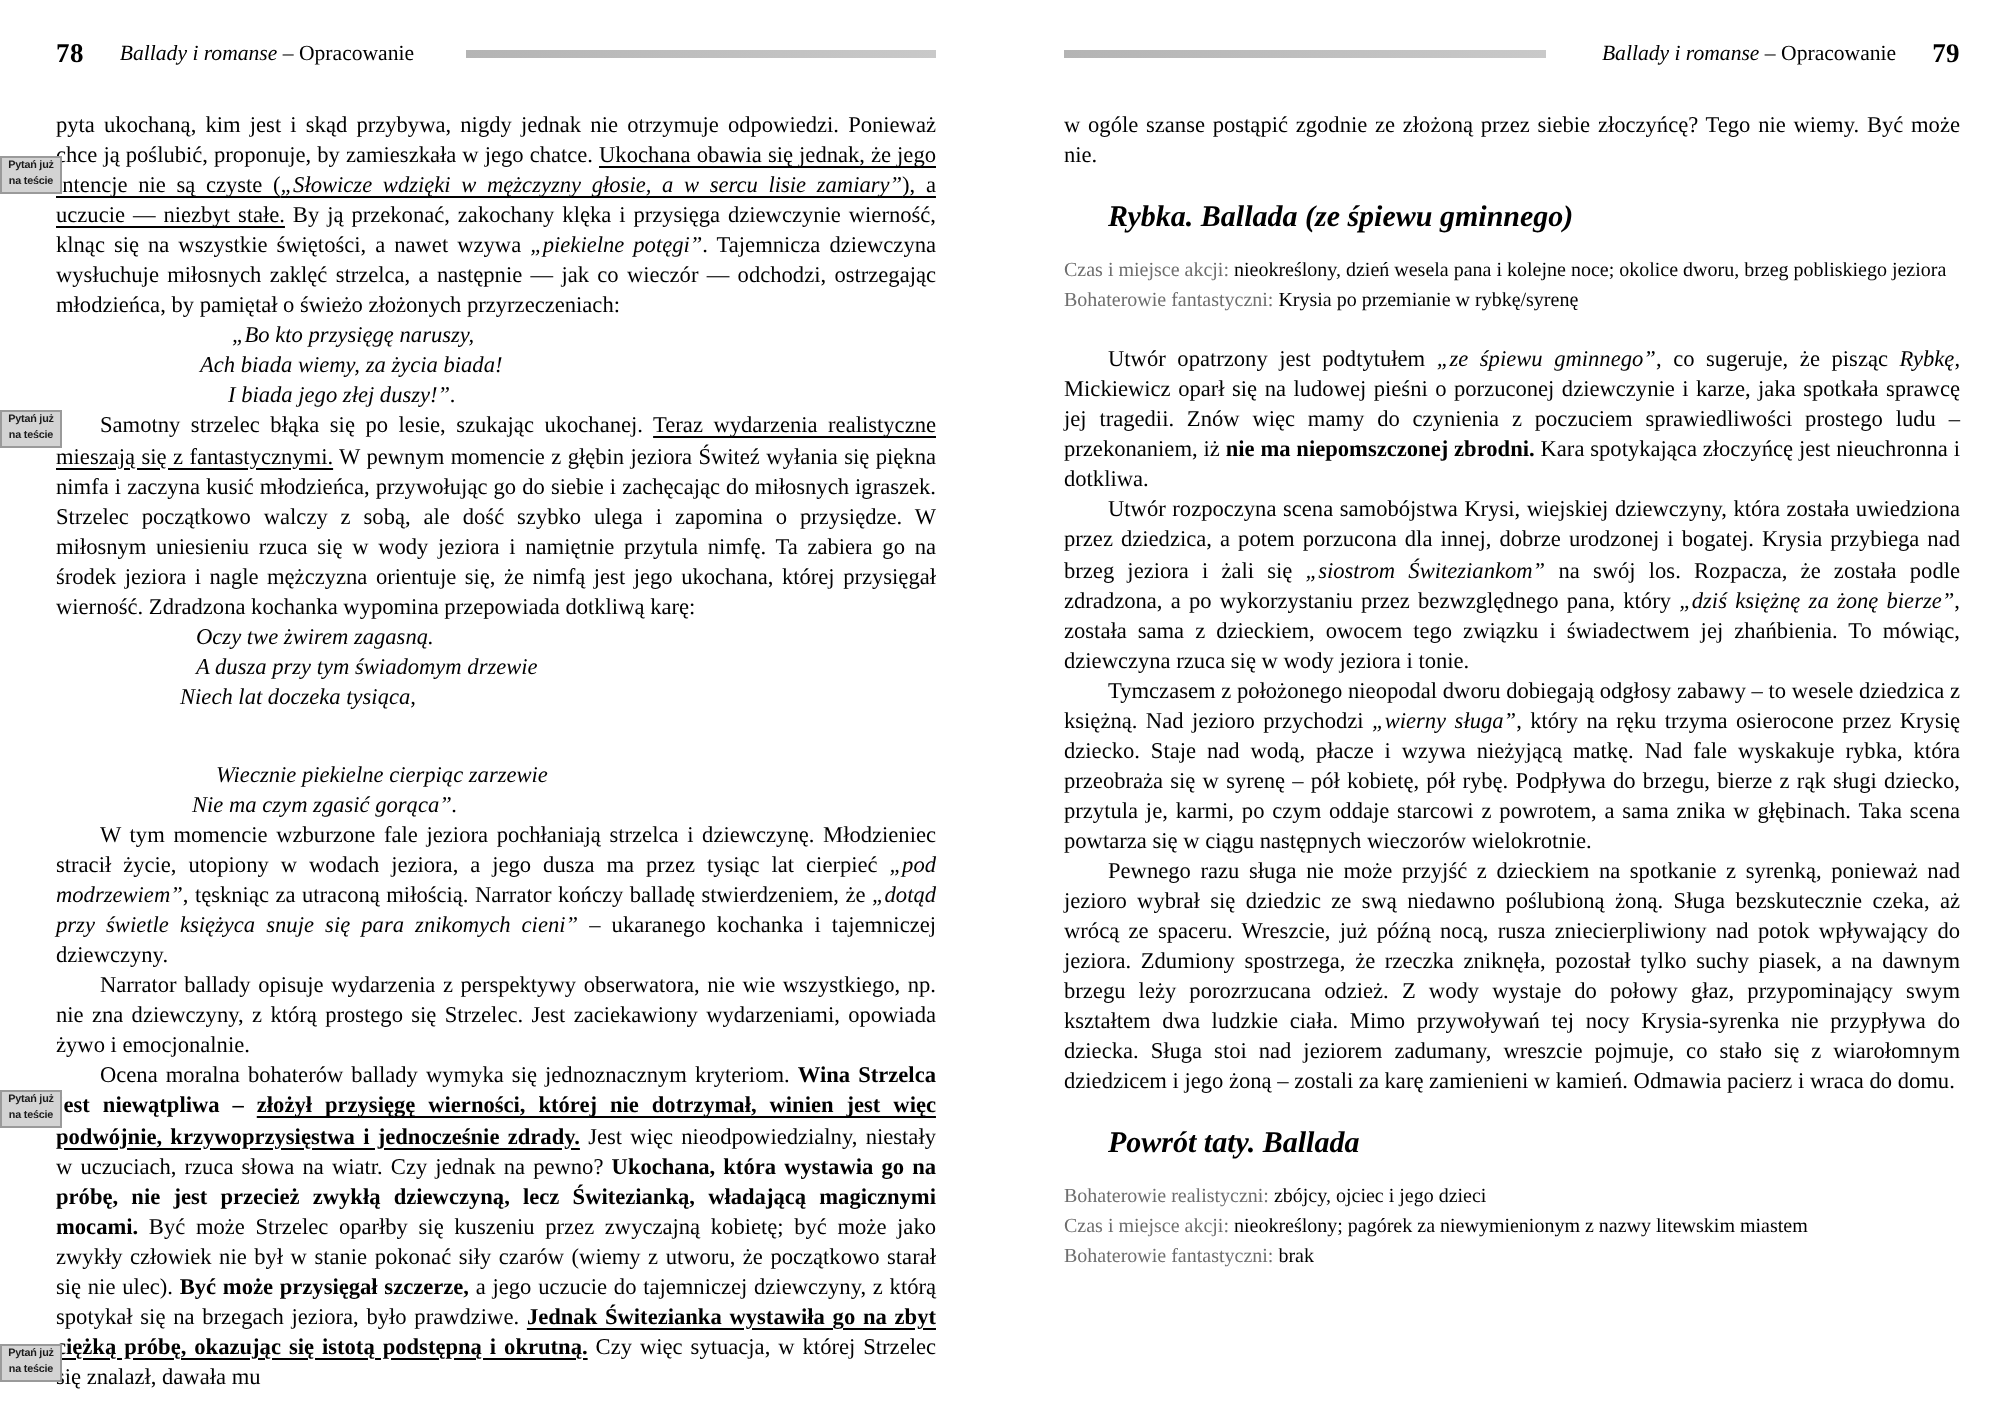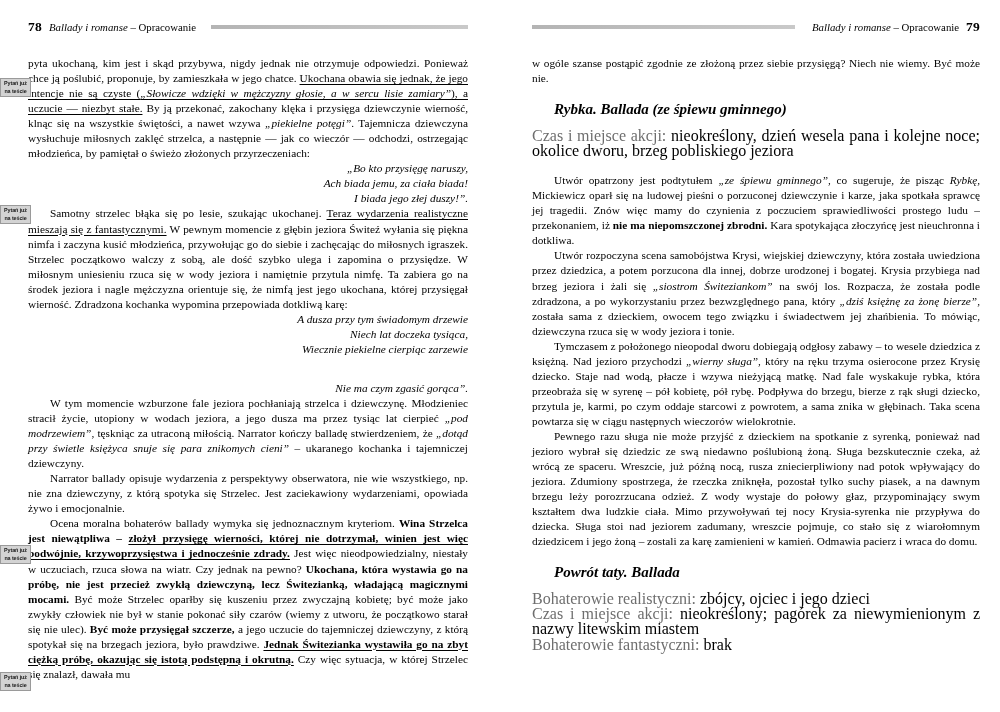--- a/index.html
+++ b/index.html
@@ -31,21 +31,21 @@
   }
 
   .page-left  { padding: 18px 32px 14px 28px; }
   .page-right { padding: 18px 20px 14px 32px; }
 
   
   .runhead {
     display: flex;
     align-items: center;
     height: 18px;
-    gap: 7px;
+    gap: 18px;
     margin-bottom: 20px;
   }
   .runhead-left  { justify-content: flex-start; }
   .runhead-right { justify-content: flex-end; }
 
   .folio {
     font-weight: bold;
     font-size: 13.5px;
     letter-spacing: 0.2px;
   }
@@ -79,21 +79,21 @@
   p.noindent { text-indent: 0; }
 
   .ital { font-style: italic; }
   .bold { font-weight: bold; }
   .ul   { text-decoration: underline; text-underline-offset: 1.5px; }
   .bold-ul { font-weight: bold; text-decoration: underline; text-underline-offset: 1.5px; }
 
   
   .verse {
     font-style: italic;
-    text-align: right;
+    text-align: left;
     text-indent: 0;
     margin: 0;
   }
   .verse .v {
     display: block;
     white-space: pre;
   }
   .verse-a .v:nth-child(1) { padding-left: 88px; }
   .verse-a .v:nth-child(2) { padding-left: 72px; }
   .verse-a .v:nth-child(3) { padding-left: 86px; }
@@ -111,21 +111,21 @@
     font-weight: bold;
     font-style: italic;
     margin: 0;
     padding: 0 0 0 22px;
     line-height: 16px;
   }
   .before-title { height: 15px; }
   .after-title  { height: 11px; }
 
   .meta {
-    font-size: 16px;
+    font-size: 10px;
     line-height: 15.05px;
     text-align: justify;
     text-indent: 0;
     margin: 0;
   }
   .meta-label {
     color: #6e6e6e;
   }
   .gap-small  { height: 15px; }
 
@@ -165,36 +165,37 @@
       <span class="runhead-title"><span class="ital">Ballady i romanse</span><span> – Opracowanie</span></span>
       <span class="rule"></span>
     </div>
 
     <div class="col">
 
       <p class="noindent"><span>pyta ukochaną, kim jest i skąd przybywa, nigdy jednak nie otrzymuje odpowiedzi. Ponieważ chce ją poślubić, proponuje, by zamieszkała w jego chatce. </span><span class="ul">Ukochana obawia się jednak, że jego intencje nie są czyste (</span><span class="ul ital">„Słowicze wdzięki w mężczyzny głosie, a w sercu lisie zamiary”</span><span class="ul">), a uczucie — niezbyt stałe.</span><span> By ją przekonać, zakochany klęka i przysięga dziewczynie wierność, klnąc się na wszystkie świętości, a nawet wzywa </span><span class="ital">„piekielne potęgi”</span><span>. Tajemnicza dziewczyna wysłuchuje miłosnych zaklęć strzelca, a następnie — jak co wieczór — odchodzi, ostrzegając młodzieńca, by pamiętał o świeżo złożonych przyrzeczeniach:</span></p>
 
       <div class="verse verse-a">
         <span class="v">„Bo kto przysięgę naruszy,</span>
-        <span class="v">Ach biada jemu, za ciała biada!</span>
+        <span class="v">Ach biada wiemy, za życia biada!</span>
         <span class="v">I biada jego złej duszy!”.</span>
       </div>
 
       <p><span>Samotny strzelec błąka się po lesie, szukając ukochanej. </span><span class="ul">Teraz wydarzenia realistyczne mieszają się z fantastycznymi.</span><span> W pewnym momencie z głębin jeziora Świteź wyłania się piękna nimfa i zaczyna kusić młodzieńca, przywołując go do siebie i zachęcając do miłosnych igraszek. Strzelec początkowo walczy z sobą, ale dość szybko ulega i zapomina o przysiędze. W miłosnym uniesieniu rzuca się w wody jeziora i namiętnie przytula nimfę. Ta zabiera go na środek jeziora i nagle mężczyzna orientuje się, że nimfą jest jego ukochana, której przysięgał wierność. Zdradzona kochanka wypomina przepowiada dotkliwą karę:</span></p>
 
       <div class="verse verse-b">
+        <span class="v">Oczy twe żwirem zagasną.</span>
         <span class="v">A dusza przy tym świadomym drzewie</span>
         <span class="v">Niech lat doczeka tysiąca,</span>
         <span class="v">Wiecznie piekielne cierpiąc zarzewie</span>
         <span class="v">Nie ma czym zgasić gorąca”.</span>
       </div>
 
       <p><span>W tym momencie wzburzone fale jeziora pochłaniają strzelca i dziewczynę. Młodzieniec stracił życie, utopiony w wodach jeziora, a jego dusza ma przez tysiąc lat cierpieć </span><span class="ital">„pod modrzewiem”</span><span>, tęskniąc za utraconą miłością. Narrator kończy balladę stwierdzeniem, że </span><span class="ital">„dotąd przy świetle księżyca snuje się para znikomych cieni”</span><span> – ukaranego kochanka i tajemniczej dziewczyny.</span></p>
 
-      <p>Narrator ballady opisuje wydarzenia z perspektywy obserwatora, nie wie wszystkiego, np. nie zna dziewczyny, z którą spotyka się Strzelec. Jest zaciekawiony wydarzeniami, opowiada żywo i emocjonalnie.</p>
+      <p>Narrator ballady opisuje wydarzenia z perspektywy obserwatora, nie wie wszystkiego, np. nie zna dziewczyny, z którą prostego się Strzelec. Jest zaciekawiony wydarzeniami, opowiada żywo i emocjonalnie.</p>
 
       <p><span>Ocena moralna bohaterów ballady wymyka się jednoznacznym kryteriom. </span><span class="bold">Wina Strzelca jest niewątpliwa – </span><span class="bold-ul">złożył przysięgę wierności, której nie dotrzymał, winien jest więc podwójnie, krzywoprzysięstwa i jednocześnie zdrady.</span><span> Jest więc nieodpowiedzialny, niestały w uczuciach, rzuca słowa na wiatr. Czy jednak na pewno? </span><span class="bold">Ukochana, która wystawia go na próbę, nie jest przecież zwykłą dziewczyną, lecz Świtezianką, władającą magicznymi mocami.</span><span> Być może Strzelec oparłby się kuszeniu przez zwyczajną kobietę; być może jako zwykły człowiek nie był w stanie pokonać siły czarów (wiemy z utworu, że początkowo starał się nie ulec). </span><span class="bold">Być może przysięgał szczerze,</span><span> a jego uczucie do tajemniczej dziewczyny, z którą spotykał się na brzegach jeziora, było prawdziwe. </span><span class="bold-ul">Jednak Świtezianka wystawiła go na zbyt ciężką próbę, okazując się istotą podstępną i okrutną.</span><span> Czy więc sytuacja, w której Strzelec się znalazł, dawała mu</span></p>
 
     </div>
 
     <div class="margin-tab" style="top:78px">
         <span>Pytań już</span>
         <span>na teście</span>
       </div>
     <div class="margin-tab" style="top:205px">
@@ -214,27 +215,28 @@
   <div class="page page-right">
 
     <div class="runhead runhead-right">
       <span class="rule"></span>
       <span class="runhead-title"><span class="ital">Ballady i romanse</span><span> – Opracowanie</span></span>
       <span class="folio">79</span>
     </div>
 
     <div class="col">
 
-      <p class="noindent">w ogóle szanse postąpić zgodnie ze złożoną przez siebie przysięgą? Niech nie wiemy. Być może nie.</p>
+      <p class="noindent">w ogóle szanse postąpić zgodnie ze złożoną przez siebie złoczyńcę? Tego nie wiemy. Być może nie.</p>
 
       <div class="before-title"></div>
       <h2 class="section-title">Rybka. Ballada (ze śpiewu gminnego)</h2>
       <div class="after-title"></div>
 
       <p class="meta"><span class="meta-label">Czas i miejsce akcji:</span><span> nieokreślony, dzień wesela pana i kolejne noce; okolice dworu, brzeg pobliskiego jeziora</span></p>
+      <p class="meta"><span class="meta-label">Bohaterowie fantastyczni:</span><span> Krysia po przemianie w rybkę/syrenę</span></p>
 
       <div class="gap-small"></div>
 
       <p><span>Utwór opatrzony jest podtytułem </span><span class="ital">„ze śpiewu gminnego”</span><span>, co sugeruje, że pisząc </span><span class="ital">Rybkę</span><span>, Mickiewicz oparł się na ludowej pieśni o porzuconej dziewczynie i karze, jaka spotkała sprawcę jej tragedii. Znów więc mamy do czynienia z poczuciem sprawiedliwości prostego ludu – przekonaniem, iż </span><span class="bold">nie ma niepomszczonej zbrodni.</span><span> Kara spotykająca złoczyńcę jest nieuchronna i dotkliwa.</span></p>
 
       <p><span>Utwór rozpoczyna scena samobójstwa Krysi, wiejskiej dziewczyny, która została uwiedziona przez dziedzica, a potem porzucona dla innej, dobrze urodzonej i bogatej. Krysia przybiega nad brzeg jeziora i żali się </span><span class="ital">„siostrom Świteziankom”</span><span> na swój los. Rozpacza, że została podle zdradzona, a po wykorzystaniu przez bezwzględnego pana, który </span><span class="ital">„dziś księżnę za żonę bierze”</span><span>, została sama z dzieckiem, owocem tego związku i świadectwem jej zhańbienia. To mówiąc, dziewczyna rzuca się w wody jeziora i tonie.</span></p>
 
       <p><span>Tymczasem z położonego nieopodal dworu dobiegają odgłosy zabawy – to wesele dziedzica z księżną. Nad jezioro przychodzi </span><span class="ital">„wierny sługa”</span><span>, który na ręku trzyma osierocone przez Krysię dziecko. Staje nad wodą, płacze i wzywa nieżyjącą matkę. Nad fale wyskakuje rybka, która przeobraża się w syrenę – pół kobietę, pół rybę. Podpływa do brzegu, bierze z rąk sługi dziecko, przytula je, karmi, po czym oddaje starcowi z powrotem, a sama znika w głębinach. Taka scena powtarza się w ciągu następnych wieczorów wielokrotnie.</span></p>
 
       <p>Pewnego razu sługa nie może przyjść z dzieckiem na spotkanie z syrenką, ponieważ nad jezioro wybrał się dziedzic ze swą niedawno poślubioną żoną. Sługa bezskutecznie czeka, aż wrócą ze spaceru. Wreszcie, już późną nocą, rusza zniecierpliwiony nad potok wpływający do jeziora. Zdumiony spostrzega, że rzeczka zniknęła, pozostał tylko suchy piasek, a na dawnym brzegu leży porozrzucana odzież. Z wody wystaje do połowy głaz, przypominający swym kształtem dwa ludzkie ciała. Mimo przywoływań tej nocy Krysia-syrenka nie przypływa do dziecka. Sługa stoi nad jeziorem zadumany, wreszcie pojmuje, co stało się z wiarołomnym dziedzicem i jego żoną – zostali za karę zamienieni w kamień. Odmawia pacierz i wraca do domu.</p>

